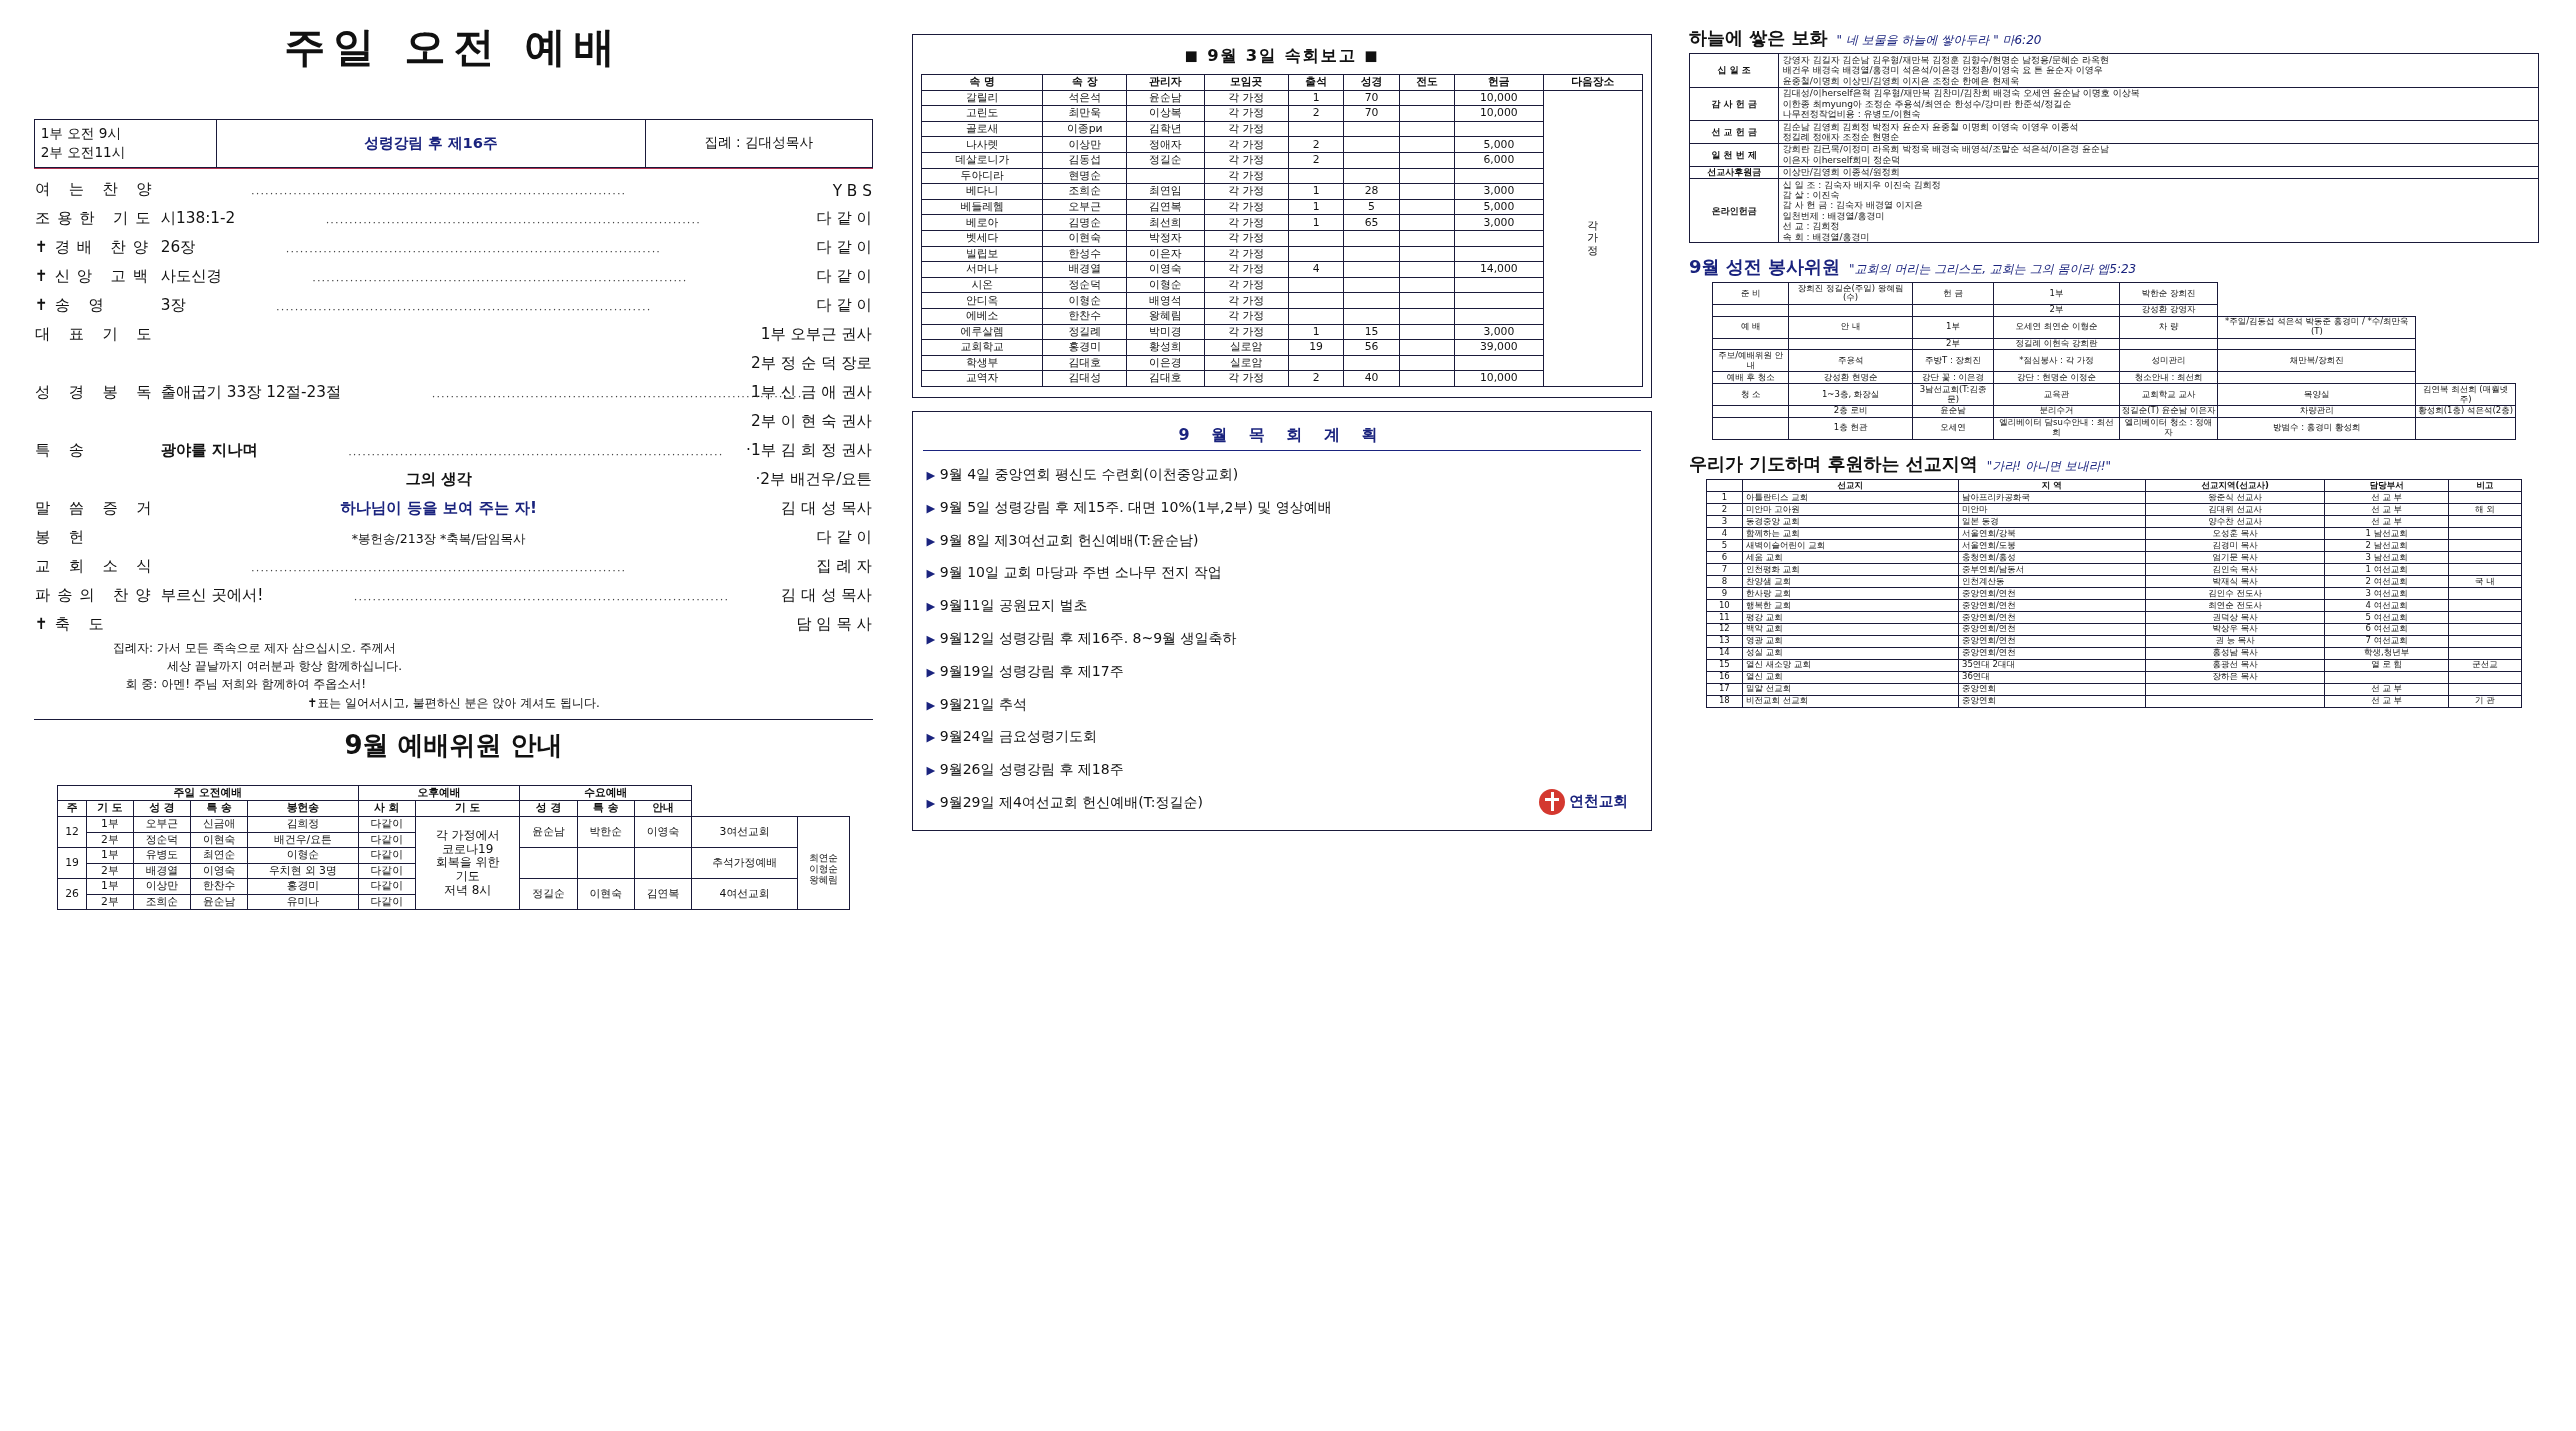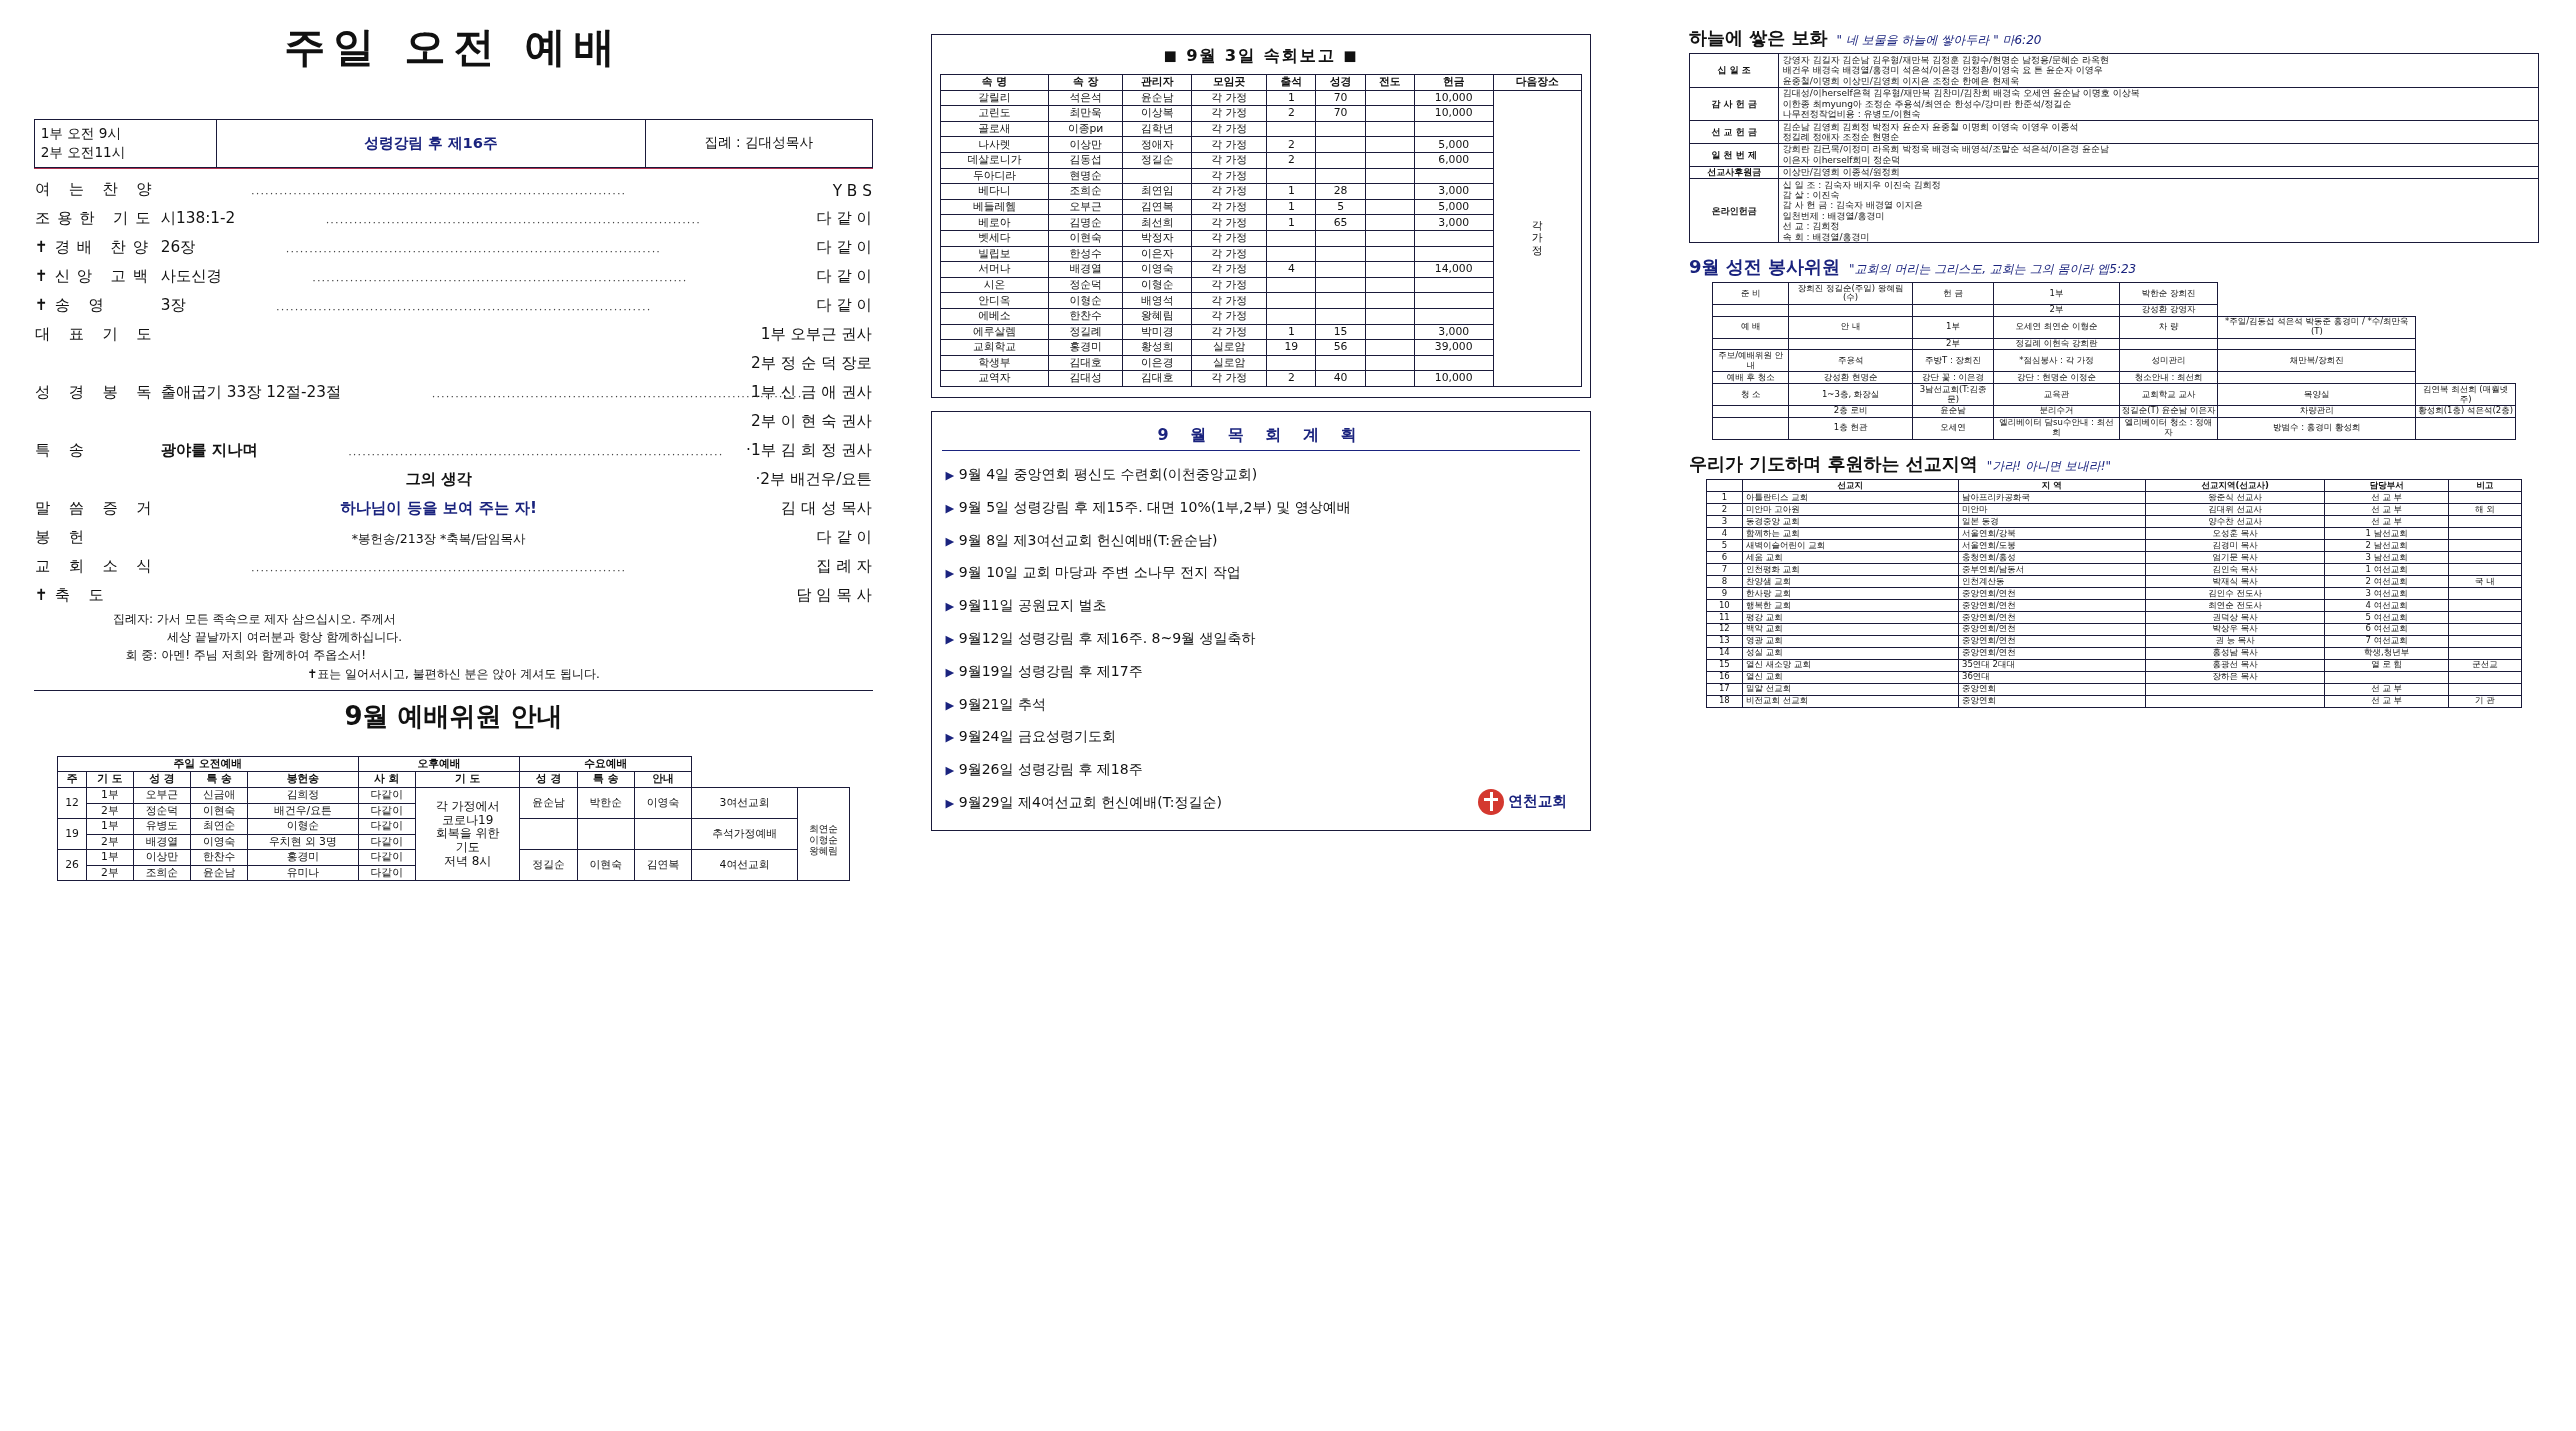--- a/index.html
+++ b/index.html
@@ -1,20 +1,20 @@
 <!DOCTYPE html>
 <html style="font-size:9px"><head>
 <meta charset="utf-8">
 <style>
   html,body{margin:0;padding:0;background:#fff;}
   body{width:2576px;height:1432px;font-family:"DejaVu Sans","Liberation Sans",sans-serif;color:#111;}
   .page{position:relative;width:2576px;height:1432px;}
   .col{position:absolute;top:0;}
   .c1{left:34px;width:839px;}
-  .c2{left:931px;width:660px;}
+  .c2{left:912px;width:740px;}
   .c3{left:1689px;width:850px;}
 
   
   table.g{border-collapse:collapse;width:100%;}
   table.g th,table.g td{border:1.1px solid #1a1a3a;padding:1.1px 2.3px;text-align:center;vertical-align:middle;font-size:10.8px;line-height:1.15;}
   table.g th{font-weight:bold;}
 
   
   .title1{font-size:41px;font-weight:bold;letter-spacing:8px;text-align:center;margin:20.4px 0 10.2px;}
   .hdrbox{border:1.1px solid #1a1a3a;width:100%;border-collapse:collapse;margin-top:44px;}
@@ -146,20 +146,25 @@
           </tr>
           <tr>
             <td class="lab">봉      헌</td>
             <td class="mid"><span class="sm">*봉헌송/213장                    *축복/담임목사</span></td>
             <td class="rt">다  같  이</td>
           </tr>
           <tr>
             <td class="lab">교 회 소 식</td>
             <td class="mid"><span></span><div class="dotfill">················································································</div></td>
             <td class="rt">집  례  자</td>
+          </tr>
+          <tr>
+            <td class="lab">파송의 찬양</td>
+            <td class="mid"><span>부르신 곳에서!</span><div class="dotfill">················································································</div></td>
+            <td class="rt">김 대 성 목사</td>
           </tr>
           <tr>
             <td class="lab">✝축      도</td>
             <td class="mid"><span></span></td>
             <td class="rt">담 임 목 사</td>
           </tr>
         </tbody>
     </table>
 
     <div class="note">

